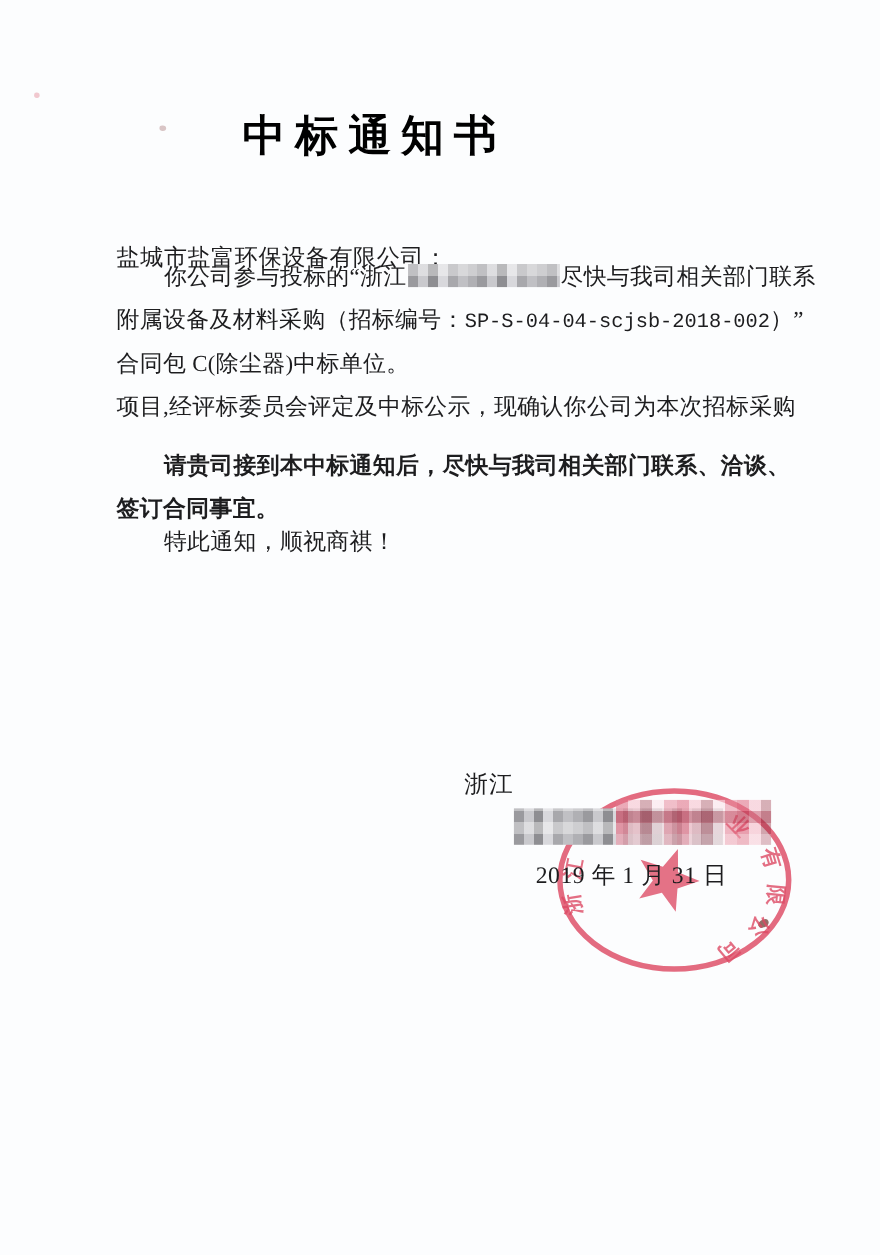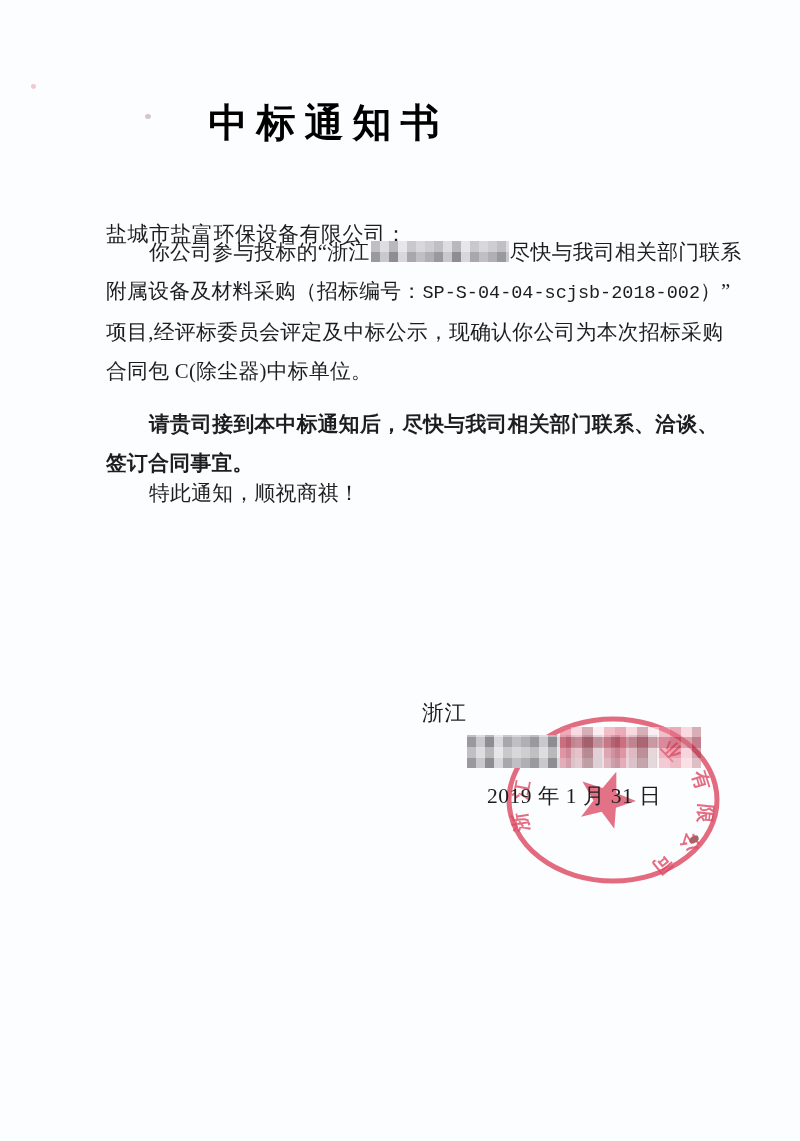--- a/index.html
+++ b/index.html
@@ -4,21 +4,21 @@
 <style>
   html,body{margin:0;padding:0;background:#e9e9e9;}
   .page{
     position:relative;width:800px;height:1141px;margin:0 auto;
     background:#fcfdfe;overflow:hidden;
     font-family:"Liberation Serif","DejaVu Serif",serif;color:#1d1d1f;
   }
   .title{
     position:absolute;top:96px;left:0;width:648px;text-align:center;
     font-family:"Liberation Sans","DejaVu Sans",sans-serif;
-    font-size:39px;font-weight:900;letter-spacing:9px;text-indent:9px;color:#000;
+    font-size:39px;font-weight:900;letter-spacing:9px;text-indent:9px;color:#000;padding-left:12px;
   }
   .recipient{
     position:absolute;left:106px;top:203px;width:600px;
     font-size:21px;line-height:30px;letter-spacing:0.5px;margin-top:16px;
   }
   .bodyblock{position:absolute;left:106px;width:592px;}
   .p1{top:233px;}
   .p2{top:405px;font-weight:bold;}
   .closing{top:474px;}
   .line{font-size:20.8px;line-height:38.7px;letter-spacing:0.3px;white-space:nowrap;}
@@ -69,22 +69,22 @@
 
   <div class="recipient">盐城市盐富环保设备有限公司：</div>
 
   <div class="bodyblock p1">
     <div class="line indented">
       <span>你公司参与投标的“浙江</span><span class="mosaic-gray mosaic-inline"></span><span>尽快与我司相关部门联系</span>
     </div>
     <div class="line">
       <span>附属设备及材料采购（招标编号：</span><span class="code">SP-S-04-04-scjsb-2018-002</span><span>）”</span>
     </div>
+    <div class="line">合同包 C(除尘器)中标单位。</div>
     <div class="line">项目,经评标委员会评定及中标公示，现确认你公司为本次招标采购</div>
-    <div class="line">合同包 C(除尘器)中标单位。</div>
   </div>
 
   <div class="bodyblock p2">
     <div class="line indented">请贵司接到本中标通知后，尽快与我司相关部门联系、洽谈、</div>
     <div class="line">签订合同事宜。</div>
   </div>
 
   <div class="bodyblock closing">
     <div class="line indented">特此通知，顺祝商祺！</div>
   </div>

